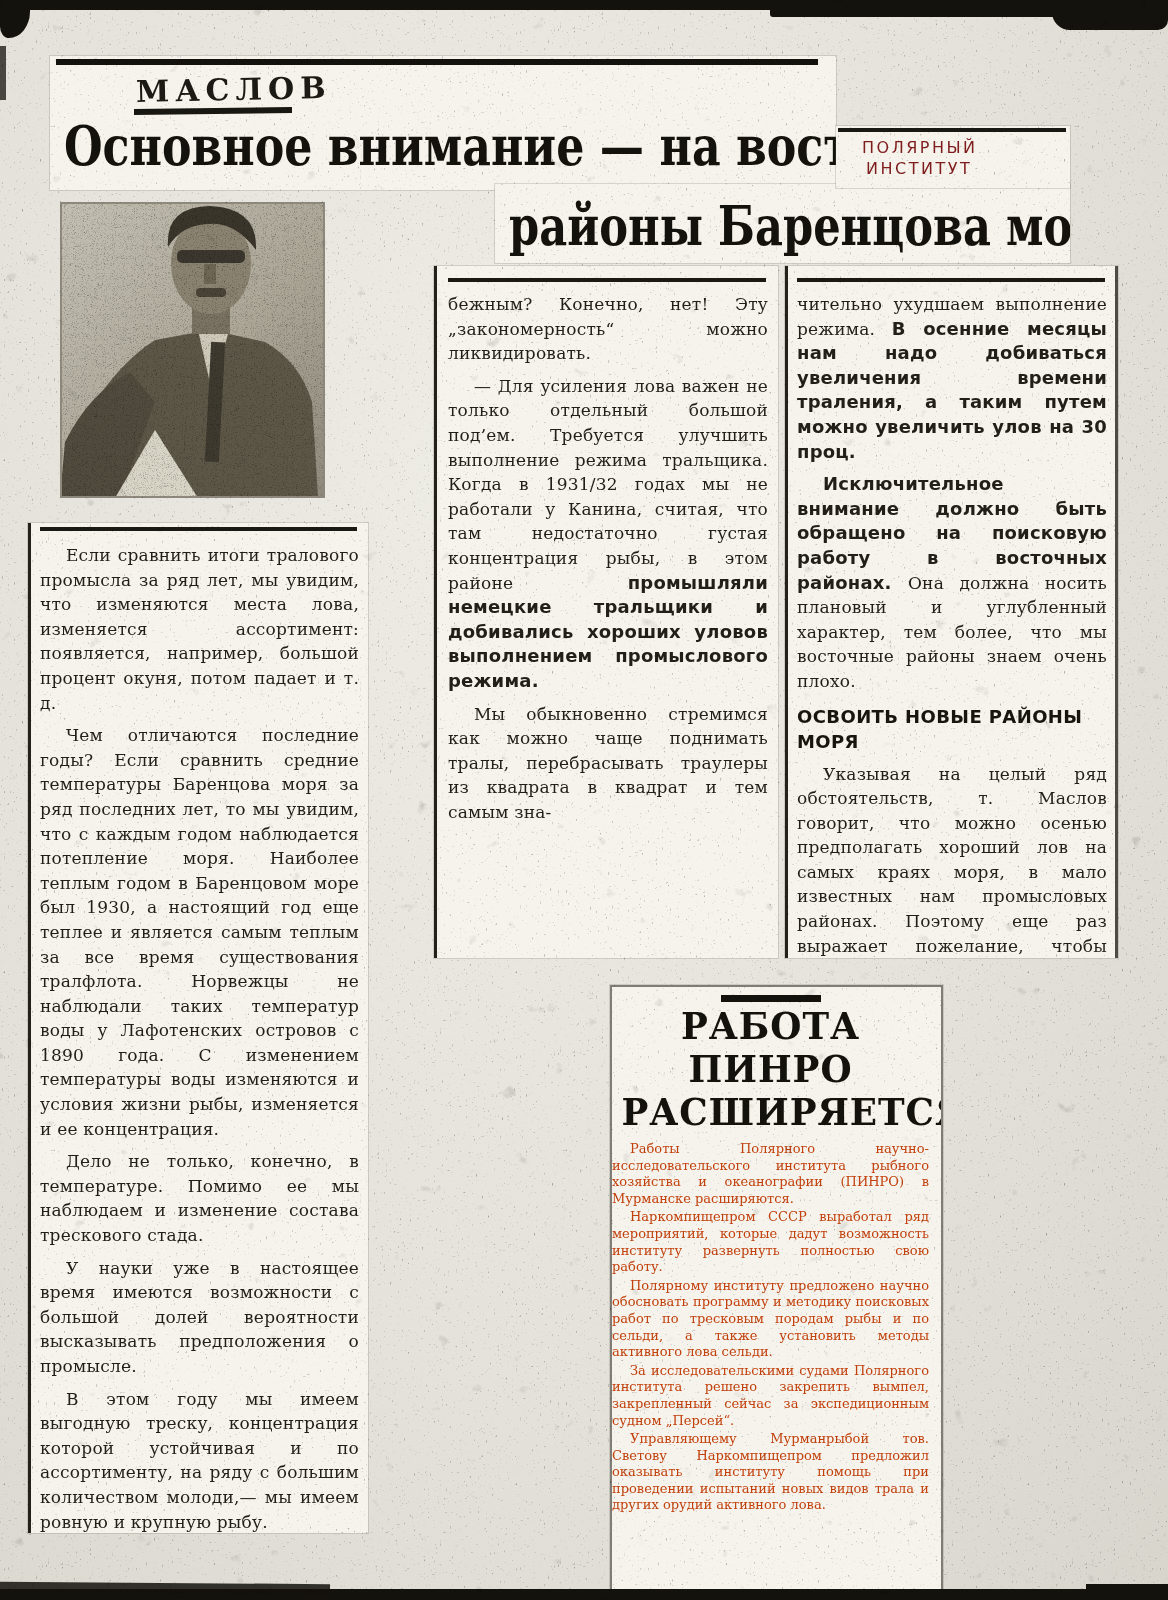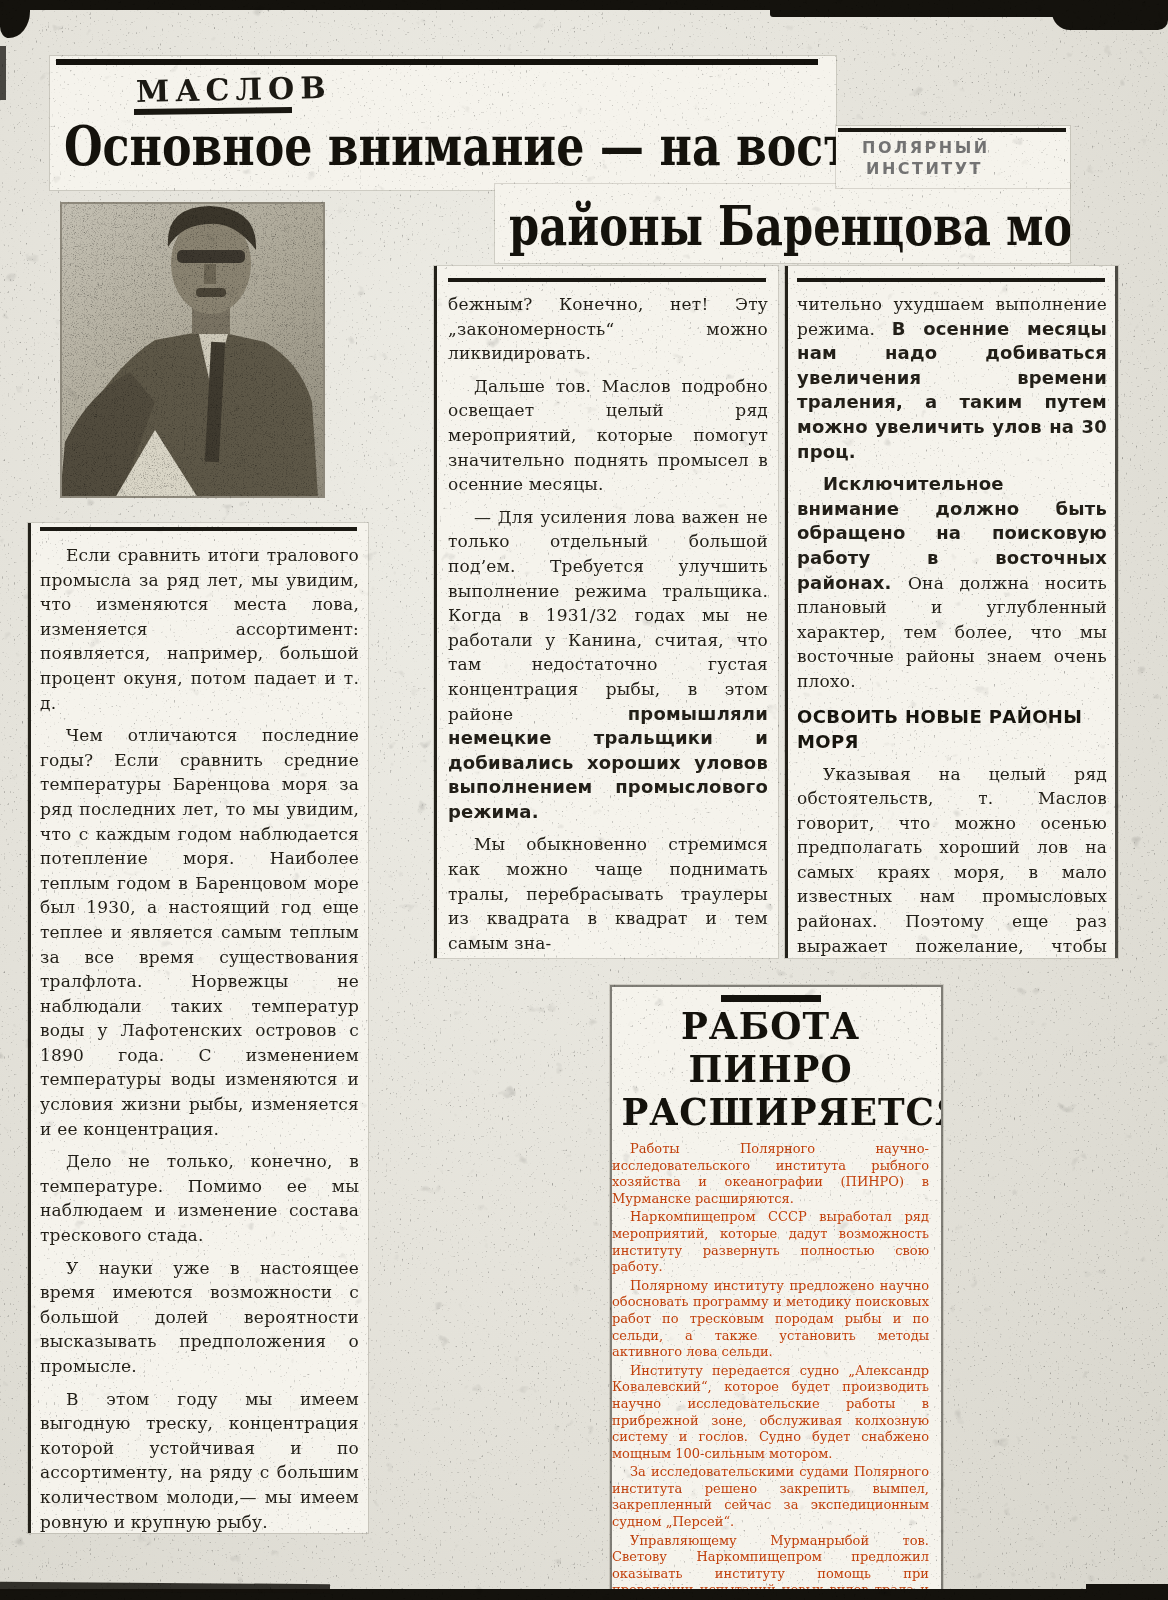--- a/index.html
+++ b/index.html
@@ -28,22 +28,22 @@
     background:#191711;transform:rotate(-.7deg);}
   .display{font-weight:bold;font-family:"DejaVu Serif",serif;white-space:nowrap;
     transform-origin:0 60%;color:#14120c;}
   .h1{position:absolute;left:14px;top:58px;font-size:54px;transform:scaleX(.82);}
   .headline2-clip{left:495px;top:184px;width:575px;height:79px;}
   .h2{position:absolute;left:14px;top:10px;font-size:54px;transform:scaleX(.80);}
 
   
   .stamp-clip{left:836px;top:126px;width:234px;height:62px;}
   .stamp-rule{position:absolute;left:2px;top:2px;width:228px;height:4px;background:#1a1812;}
-  .stamp-line{position:absolute;font-family:"DejaVu Sans",sans-serif;font-weight:bold;
-    font-size:16px;letter-spacing:2.5px;color:#737373;}
+  .stamp-line{position:absolute;font-family:"DejaVu Sans",sans-serif;font-weight:normal;
+    font-size:16px;letter-spacing:2.5px;color:#7f1d1d;}
   .stamp-l1{left:26px;top:12px;} .stamp-l2{left:30px;top:33px;}
 
   
   .photo{position:absolute;left:60px;top:202px;}
 
   
   .colrule{height:4px;background:#1b1913;margin:0 2px 10px 0;}
   .body-text p{margin:8px 0 4px;font-size:17px;line-height:24.6px;text-align:justify;
     text-indent:26px;letter-spacing:.2px;color:#221f18;}
   .noindent{text-indent:0 !important;}
@@ -133,21 +133,20 @@
     <p>Чем отличаются последние годы? Если сравнить средние температуры Баренцова моря за ряд последних лет, то мы увидим, что с каждым годом наблюдается потепление моря. Наиболее теплым годом в Баренцовом море был 1930, а настоящий год еще теплее и является самым теплым за все время существования тралфлота. Норвежцы не наблюдали таких температур воды у Лафотенских островов с 1890 года. С изменением температуры воды изменяются и условия жизни рыбы, изменяется и ее концентрация.</p>
     <p>Дело не только, конечно, в температуре. Помимо ее мы наблюдаем и изменение состава трескового стада.</p>
     <p>У науки уже в настоящее время имеются возможности с большой долей вероятности высказывать предположения о промысле.</p>
     <p>В этом году мы имеем выгодную треску, концентрация которой устойчивая и по ассортименту, на ряду с большим количеством молоди,— мы имеем ровную и крупную рыбу.</p>
     <p>Из года в год наблюдается снижение тралового промысла осенью. Является ли это неиз-</p>
   </div>
 
   <div class="clip mid-clip body-text">
     <div class="colrule"></div>
     <p class="noindent">бежным? Конечно, нет! Эту „закономерность“ можно ликвидировать.</p>
-    <p>Дальше тов. Маслов подробно освещает целый ряд мероприятий, которые помогут значительно поднять промысел в осенние месяцы.</p>
     <p><span>— Для усиления лова важен не только отдельный большой под’ем. Требуется улучшить выполнение режима тральщика. Когда в 1931/32 годах мы не работали у Канина, считая, что там недостаточно густая концентрация рыбы, в этом районе </span><span class="boldrun">промышляли немецкие тральщики и добивались хороших уловов выполнением промыслового режима.</span></p>
     <p>Мы обыкновенно стремимся как можно чаще поднимать тралы, перебрасывать траулеры из квадрата в квадрат и тем самым зна-</p>
   </div>
 
   <div class="clip right-clip body-text">
     <div class="colrule"></div>
     <p class="noindent"><span>чительно ухудшаем выполнение режима. </span><span class="boldrun">В осенние месяцы нам надо добиваться увеличения времени траления, а таким путем можно увеличить улов на 30 проц.</span></p>
     <p><span class="boldrun">Исключительное внимание должно быть обращено на поисковую работу в восточных районах. </span><span>Она должна носить плановый и углубленный характер, тем более, что мы восточные районы знаем очень плохо.</span></p>
     <div class="subhead">ОСВОИТЬ НОВЫЕ РАЙОНЫ МОРЯ</div>
     <p>Указывая на целый ряд обстоятельств, т. Маслов говорит, что можно осенью предполагать хороший лов на самых краях моря, в мало известных нам промысловых районах. Поэтому еще раз выражает пожелание, чтобы поисковая работа строилась по плану с учетом научных предположений и по методу отдельных заданий траулерам по детальному обследованию и постоянному наблюдению за промысловым районом.</p>
@@ -155,21 +154,20 @@
 
   <div class="clip pinro-clip pinro-body">
     <div class="pinro-bar"></div>
     <div class="pinro-title">
       <span>РАБОТА ПИНРО</span>
       <span>РАСШИРЯЕТСЯ</span>
     </div>
     <p>Работы Полярного научно-исследовательского института рыбного хозяйства и океанографии (ПИНРО) в Мурманске расширяются.</p>
     <p>Наркомпищепром СССР выработал ряд мероприятий, которые дадут возможность институту развернуть полностью свою работу.</p>
     <p>Полярному институту предложено научно обосновать программу и методику поисковых работ по тресковым породам рыбы и по сельди, а также установить методы активного лова сельди.</p>
-    <p>Институту передается судно „Александр Ковалевский“, которое будет производить научно исследовательские работы в прибрежной зоне, обслуживая колхозную систему и гослов. Судно будет снабжено мощным 100-сильным мотором.</p>
     <p>За исследовательскими судами Полярного института решено закрепить вымпел, закрепленный сейчас за экспедиционным судном „Персей“.</p>
     <p>Управляющему Мурманрыбой тов. Светову Наркомпищепром предложил оказывать институту помощь при проведении испытаний новых видов трала и других орудий активного лова.</p>
   </div>
 
   <div class="inkbar bar-bottom1"></div>
   <div class="inkbar bar-bottom2"></div>
   <div class="inkbar blob-br"></div>
 
   <svg class="noise" width="1168" height="1600" viewBox="0 0 1168 1600">
     <defs>

